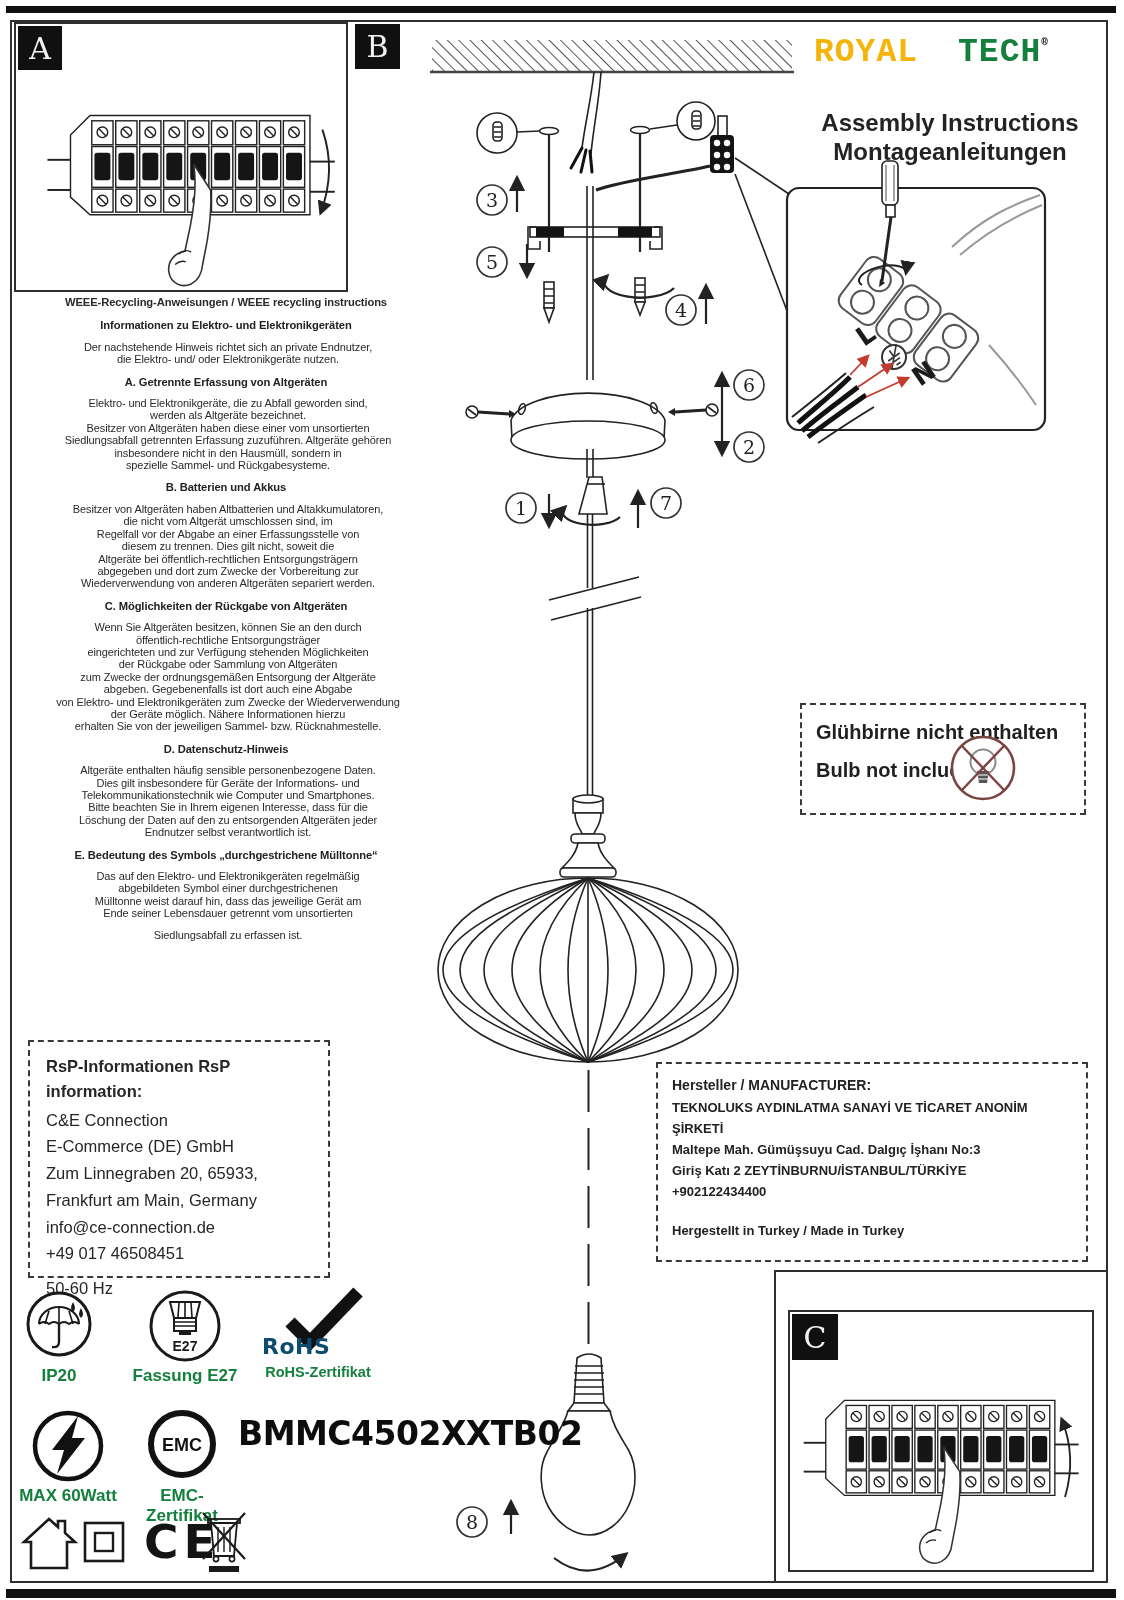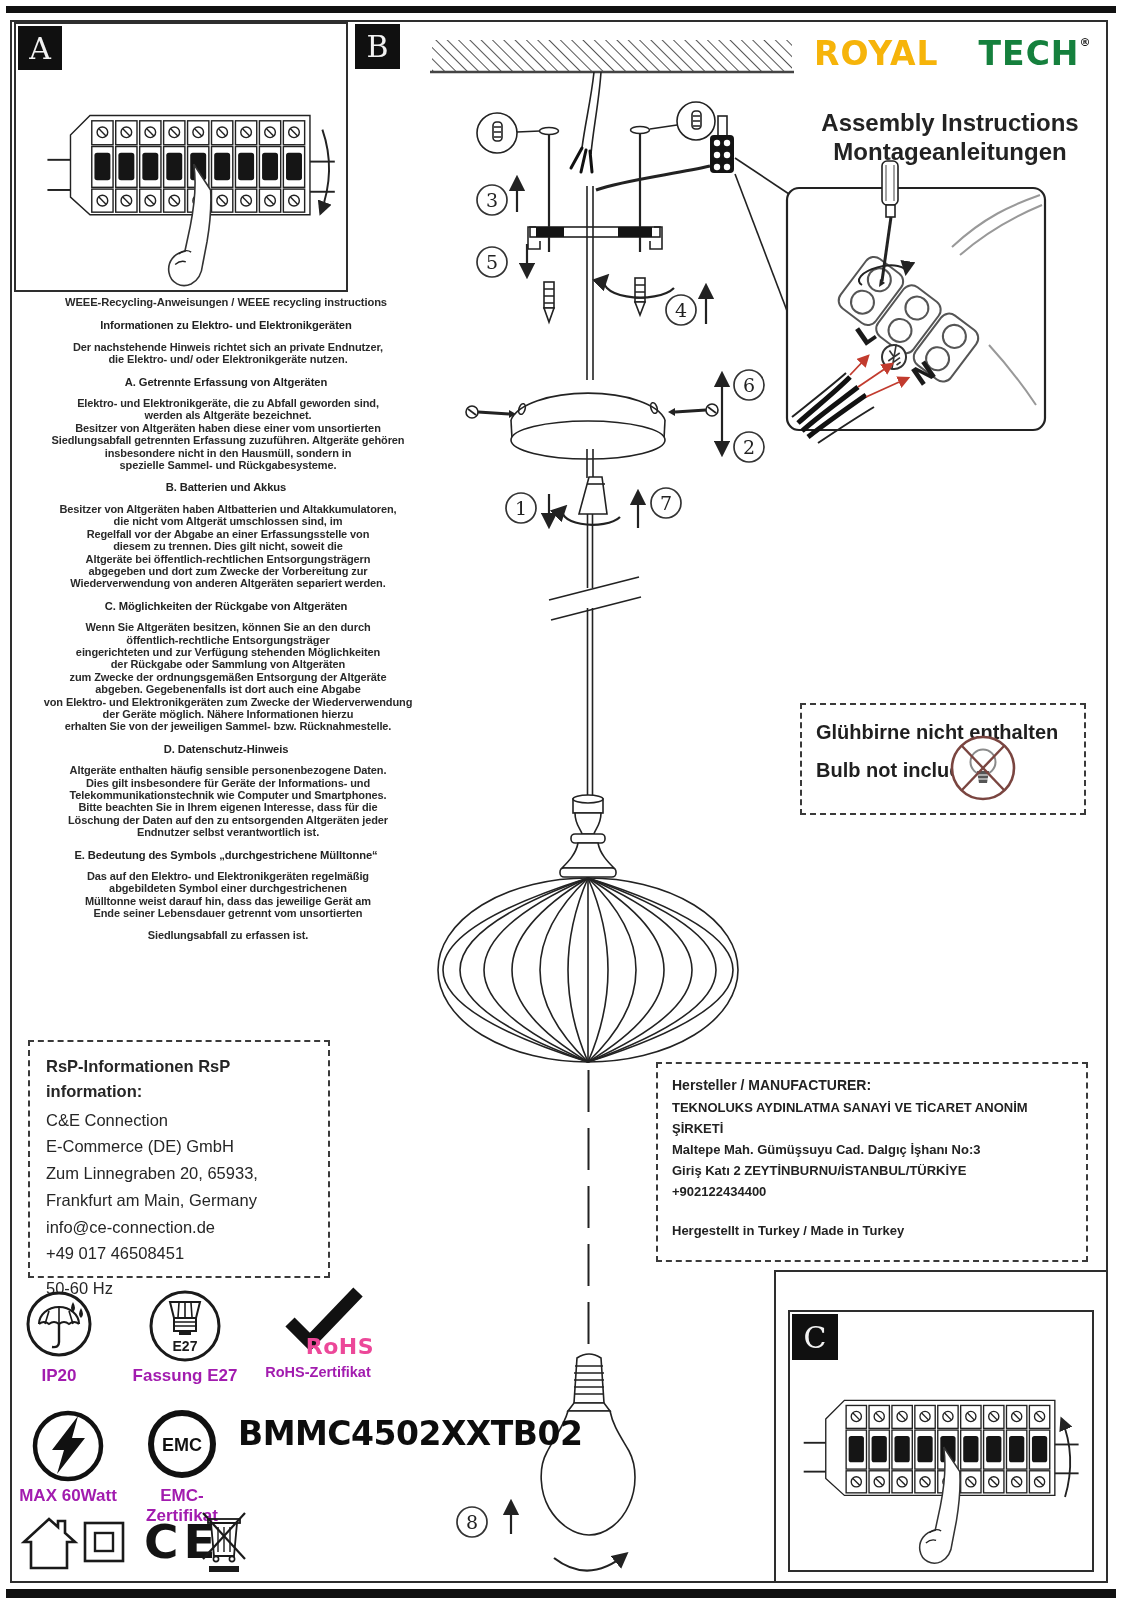--- a/index.html
+++ b/index.html
@@ -14,35 +14,35 @@
   .logo{display:flex;align-items:flex-start;font-family:"DejaVu Sans",sans-serif;
         font-weight:bold;font-size:33px;letter-spacing:1px;}
   .logo .royal{color:#F6B40A;}
   .logo .tech{color:#15803d;margin-left:40px;}
   .logo .reg{font-size:11px;margin-top:2px;color:#141414;}
   .doc-title{font-size:24px;font-weight:600;color:#232323;text-align:center;line-height:1.22;}
   
   .weee{width:402px;font-size:11px;line-height:12.4px;letter-spacing:-0.1px;color:#2a2a2a;}
   .weee .tt{font-weight:bold;font-size:11.2px;margin:0 0 11px 0;}
   .weee h4{font-weight:bold;font-size:11.2px;margin:10px 0 9px 0;color:#222;}
-  .weee p{margin:0 0 9px 4px;white-space:pre-line;font-weight:bold;}
+  .weee p{margin:0 0 9px 4px;white-space:pre-line;}
   
   .dashed{border:2px dashed #3a3a3a;box-sizing:border-box;background:#fff;}
   .rsp{padding:12px 16px;font-size:16.5px;line-height:1.5;color:#262626;}
   .rsp .tt{font-weight:bold;margin-bottom:4px;}
   .rsp div{margin-bottom:2px;}
   .rsp .gap{margin-top:10px;}
   .mfr{padding:10px 14px;font-size:13px;font-weight:bold;line-height:1.62;color:#222;}
   .mfr .tt{font-size:14px;}
   .mfr .madein{margin-top:18px;}
   .bulbbox{padding:8px 14px;font-size:20px;font-weight:600;color:#1f1f1f;line-height:1.9;}
   
-  .cert-label{font-weight:bold;font-size:17px;color:#a21caf;text-align:center;}
+  .cert-label{font-weight:bold;font-size:17px;color:#15803d;text-align:center;}
   .cert-label.small{font-size:14.5px;}
-  .rohs-word{font-family:"DejaVu Sans",sans-serif;font-weight:bold;font-size:22px;color:#ec4899;text-align:right;letter-spacing:0.5px;}
+  .rohs-word{font-family:"DejaVu Sans",sans-serif;font-weight:bold;font-size:22px;color:#0c4a6e;text-align:left;letter-spacing:0.5px;}
   .pcode{font-family:"DejaVu Sans",sans-serif;font-weight:bold;font-size:33px;color:#0d0d0d;letter-spacing:-0.5px;}
   .ce-mark{font-family:"DejaVu Sans",sans-serif;font-weight:bold;font-size:47px;color:#141414;letter-spacing:5px;padding-left:20px;}
   
   svg{overflow:visible;}
   .ln{stroke:#222;stroke-width:1.6;fill:none;}
   .ln2{stroke:#222;stroke-width:2.2;fill:none;}
   .fillw{fill:#fff;stroke:#222;stroke-width:1.6;}
   .stepc{fill:#fff;stroke:#333;stroke-width:1.7;}
   .stept{font-family:"DejaVu Serif",serif;font-size:19px;fill:#222;text-anchor:middle;}
   .wireL{font-family:"DejaVu Sans",sans-serif;font-weight:bold;font-size:26px;fill:#1a1a1a;}
@@ -97,21 +97,21 @@
       </defs>
       <use href="#breakerBank"></use>
       <path d="M312,56 q16,46 -2,94" class="ln2" marker-end="url(#ah)"></path>
     </svg>
   </div>
 
   <div class="abs plabel" style="left:355px;top:24px;width:45px;height:45px;">
       <span>B</span>
     </div>
 
-  <div class="abs logo" style="left:814px;top:34px;">
+  <div class="abs logo" style="left:814px;top:34px;font-family:Liberation Mono, monospace;">
     <span class="royal">ROYAL</span>
       <span class="tech">TECH</span>
       <span class="reg">®</span>
   </div>
   <div class="abs doc-title" style="left:812px;top:108px;width:276px;">
     <div>Assembly Instructions</div>
     <div>Montageanleitungen</div>
   </div>
 
   <svg class="abs" style="left:344px;top:28px;" width="452" height="1550" viewBox="0 0 452 1550">

